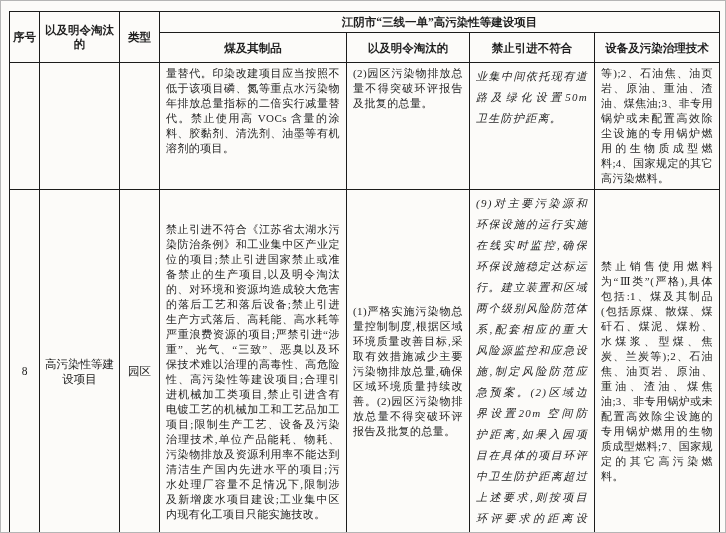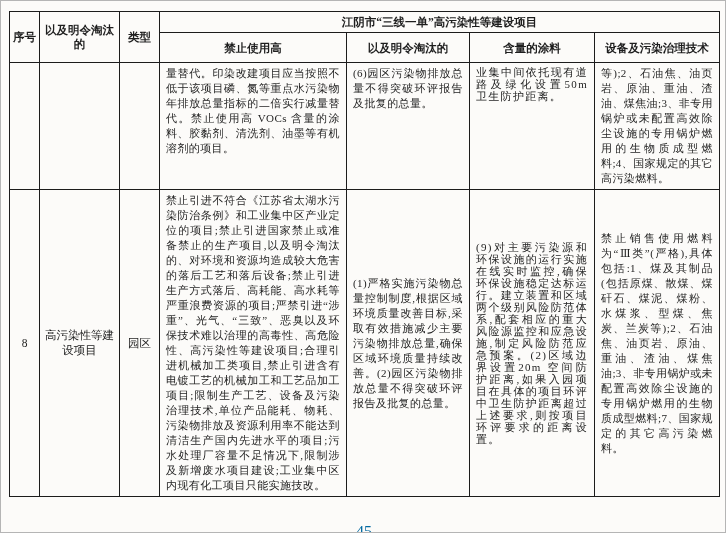--- a/index.html
+++ b/index.html
@@ -55,21 +55,21 @@
     letter-spacing: 0.4px;
   }
   td.center {
     font-size: 11.5px;
     text-align: center;
     line-height: 15px;
     padding: 2px 3px;
   }
   tr.body-cont td.txt { vertical-align: top; margin-top: 16px; }
   td.v-top { vertical-align: top; }
-  td.risk-col { letter-spacing: 1.3px; line-height: 12px; }
+  td.risk-col { letter-spacing: 1.3px; line-height: 21px; font-style: italic; }
 
   .page-number {
     width: 710px;
     text-align: center;
     font-size: 16px;
     margin-top: 26px;
     color: #0369a1;
   }
 </style>
 </head>
@@ -87,31 +87,31 @@
         <col class="c-resource">
     </colgroup>
     <tbody>
         <tr class="h-top">
       <th rowspan="2">序号</th>
       <th rowspan="2">以及明令淘汰的</th>
       <th rowspan="2">类型</th>
       <th colspan="4">江阴市“三线一单”高污染性等建设项目</th>
     </tr>
     <tr class="h-sub">
-      <th>禁止使用高</th>
+      <th>煤及其制品</th>
       <th>以及明令淘汰的</th>
-      <th>含量的涂料</th>
+      <th>禁止引进不符合</th>
       <th>设备及污染治理技术</th>
     </tr>
     <tr class="body-cont">
       <td class="center"></td>
       <td class="center"></td>
       <td class="center"></td>
       <td class="txt">量替代。印染改建项目应当按照不低于该项目磷、氮等重点水污染物年排放总量指标的二倍实行减量替代。禁止使用高 VOCs 含量的涂料、胶黏剂、清洗剂、油墨等有机溶剂的项目。</td>
-      <td class="txt">(6)园区污染物排放总量不得突破环评报告及批复的总量。</td>
+      <td class="txt">(2)园区污染物排放总量不得突破环评报告及批复的总量。</td>
       <td class="txt risk-col">业集中间依托现有道路及绿化设置50m 卫生防护距离。</td>
       <td class="txt">等);2、石油焦、油页岩、原油、重油、渣油、煤焦油;3、非专用锅炉或未配置高效除尘设施的专用锅炉燃用的生物质成型燃料;4、国家规定的其它高污染燃料。</td>
     </tr>
     <tr>
       <td class="center">8</td>
       <td class="center">高污染性等建设项目</td>
       <td class="center">园区</td>
       <td class="txt v-top">禁止引进不符合《江苏省太湖水污染防治条例》和工业集中区产业定位的项目;禁止引进国家禁止或准备禁止的生产项目,以及明令淘汰的、对环境和资源均造成较大危害的落后工艺和落后设备;禁止引进生产方式落后、高耗能、高水耗等严重浪费资源的项目;严禁引进“涉重”、光气、“三致”、恶臭以及环保技术难以治理的高毒性、高危险性、高污染性等建设项目;合理引进机械加工类项目,禁止引进含有电镀工艺的机械加工和工艺品加工项目;限制生产工艺、设备及污染治理技术,单位产品能耗、物耗、污染物排放及资源利用率不能达到清洁生产国内先进水平的项目;污水处理厂容量不足情况下,限制涉及新增废水项目建设;工业集中区内现有化工项目只能实施技改。</td>
       <td class="txt">(1)严格实施污染物总量控制制度,根据区域环境质量改善目标,采取有效措施减少主要污染物排放总量,确保区域环境质量持续改善。(2)园区污染物排放总量不得突破环评报告及批复的总量。</td>
       <td class="txt risk-col">(9)对主要污染源和环保设施的运行实施在线实时监控,确保环保设施稳定达标运行。建立装置和区域两个级别风险防范体系,配套相应的重大风险源监控和应急设施,制定风险防范应急预案。(2)区域边界设置20m 空间防护距离,如果入园项目在具体的项目环评中卫生防护距离超过上述要求,则按项目环评要求的距离设置。</td>

